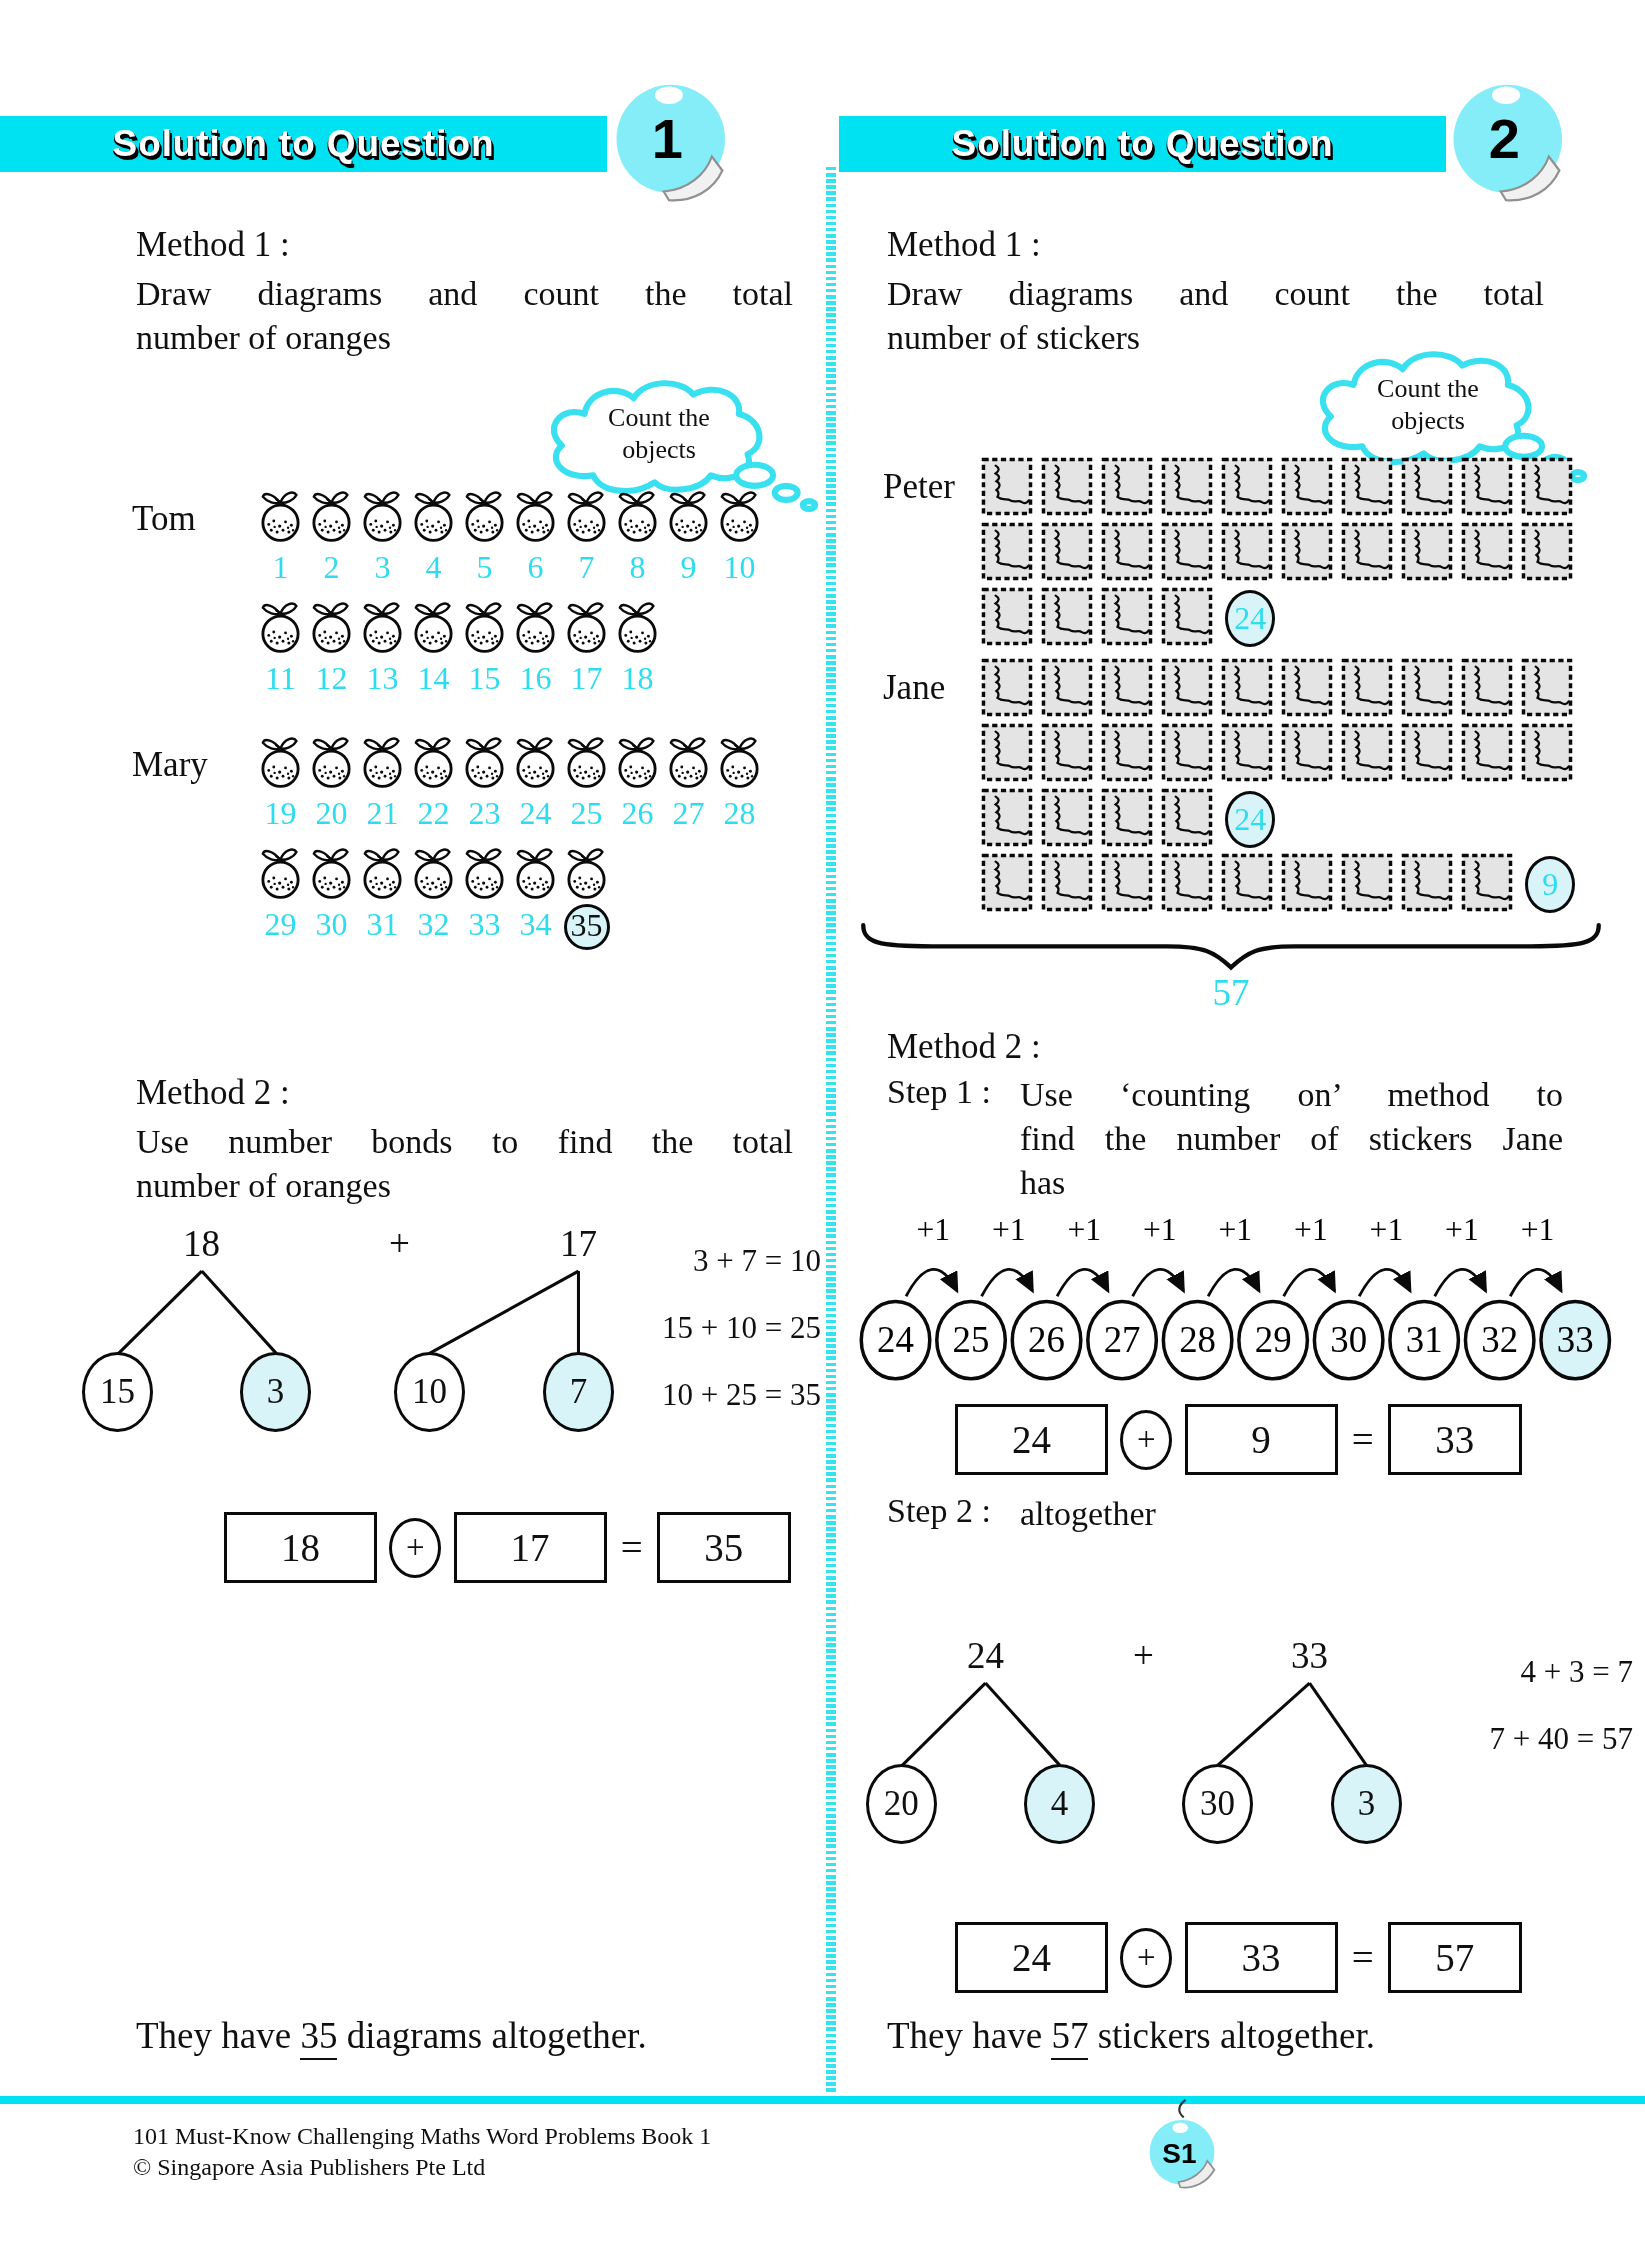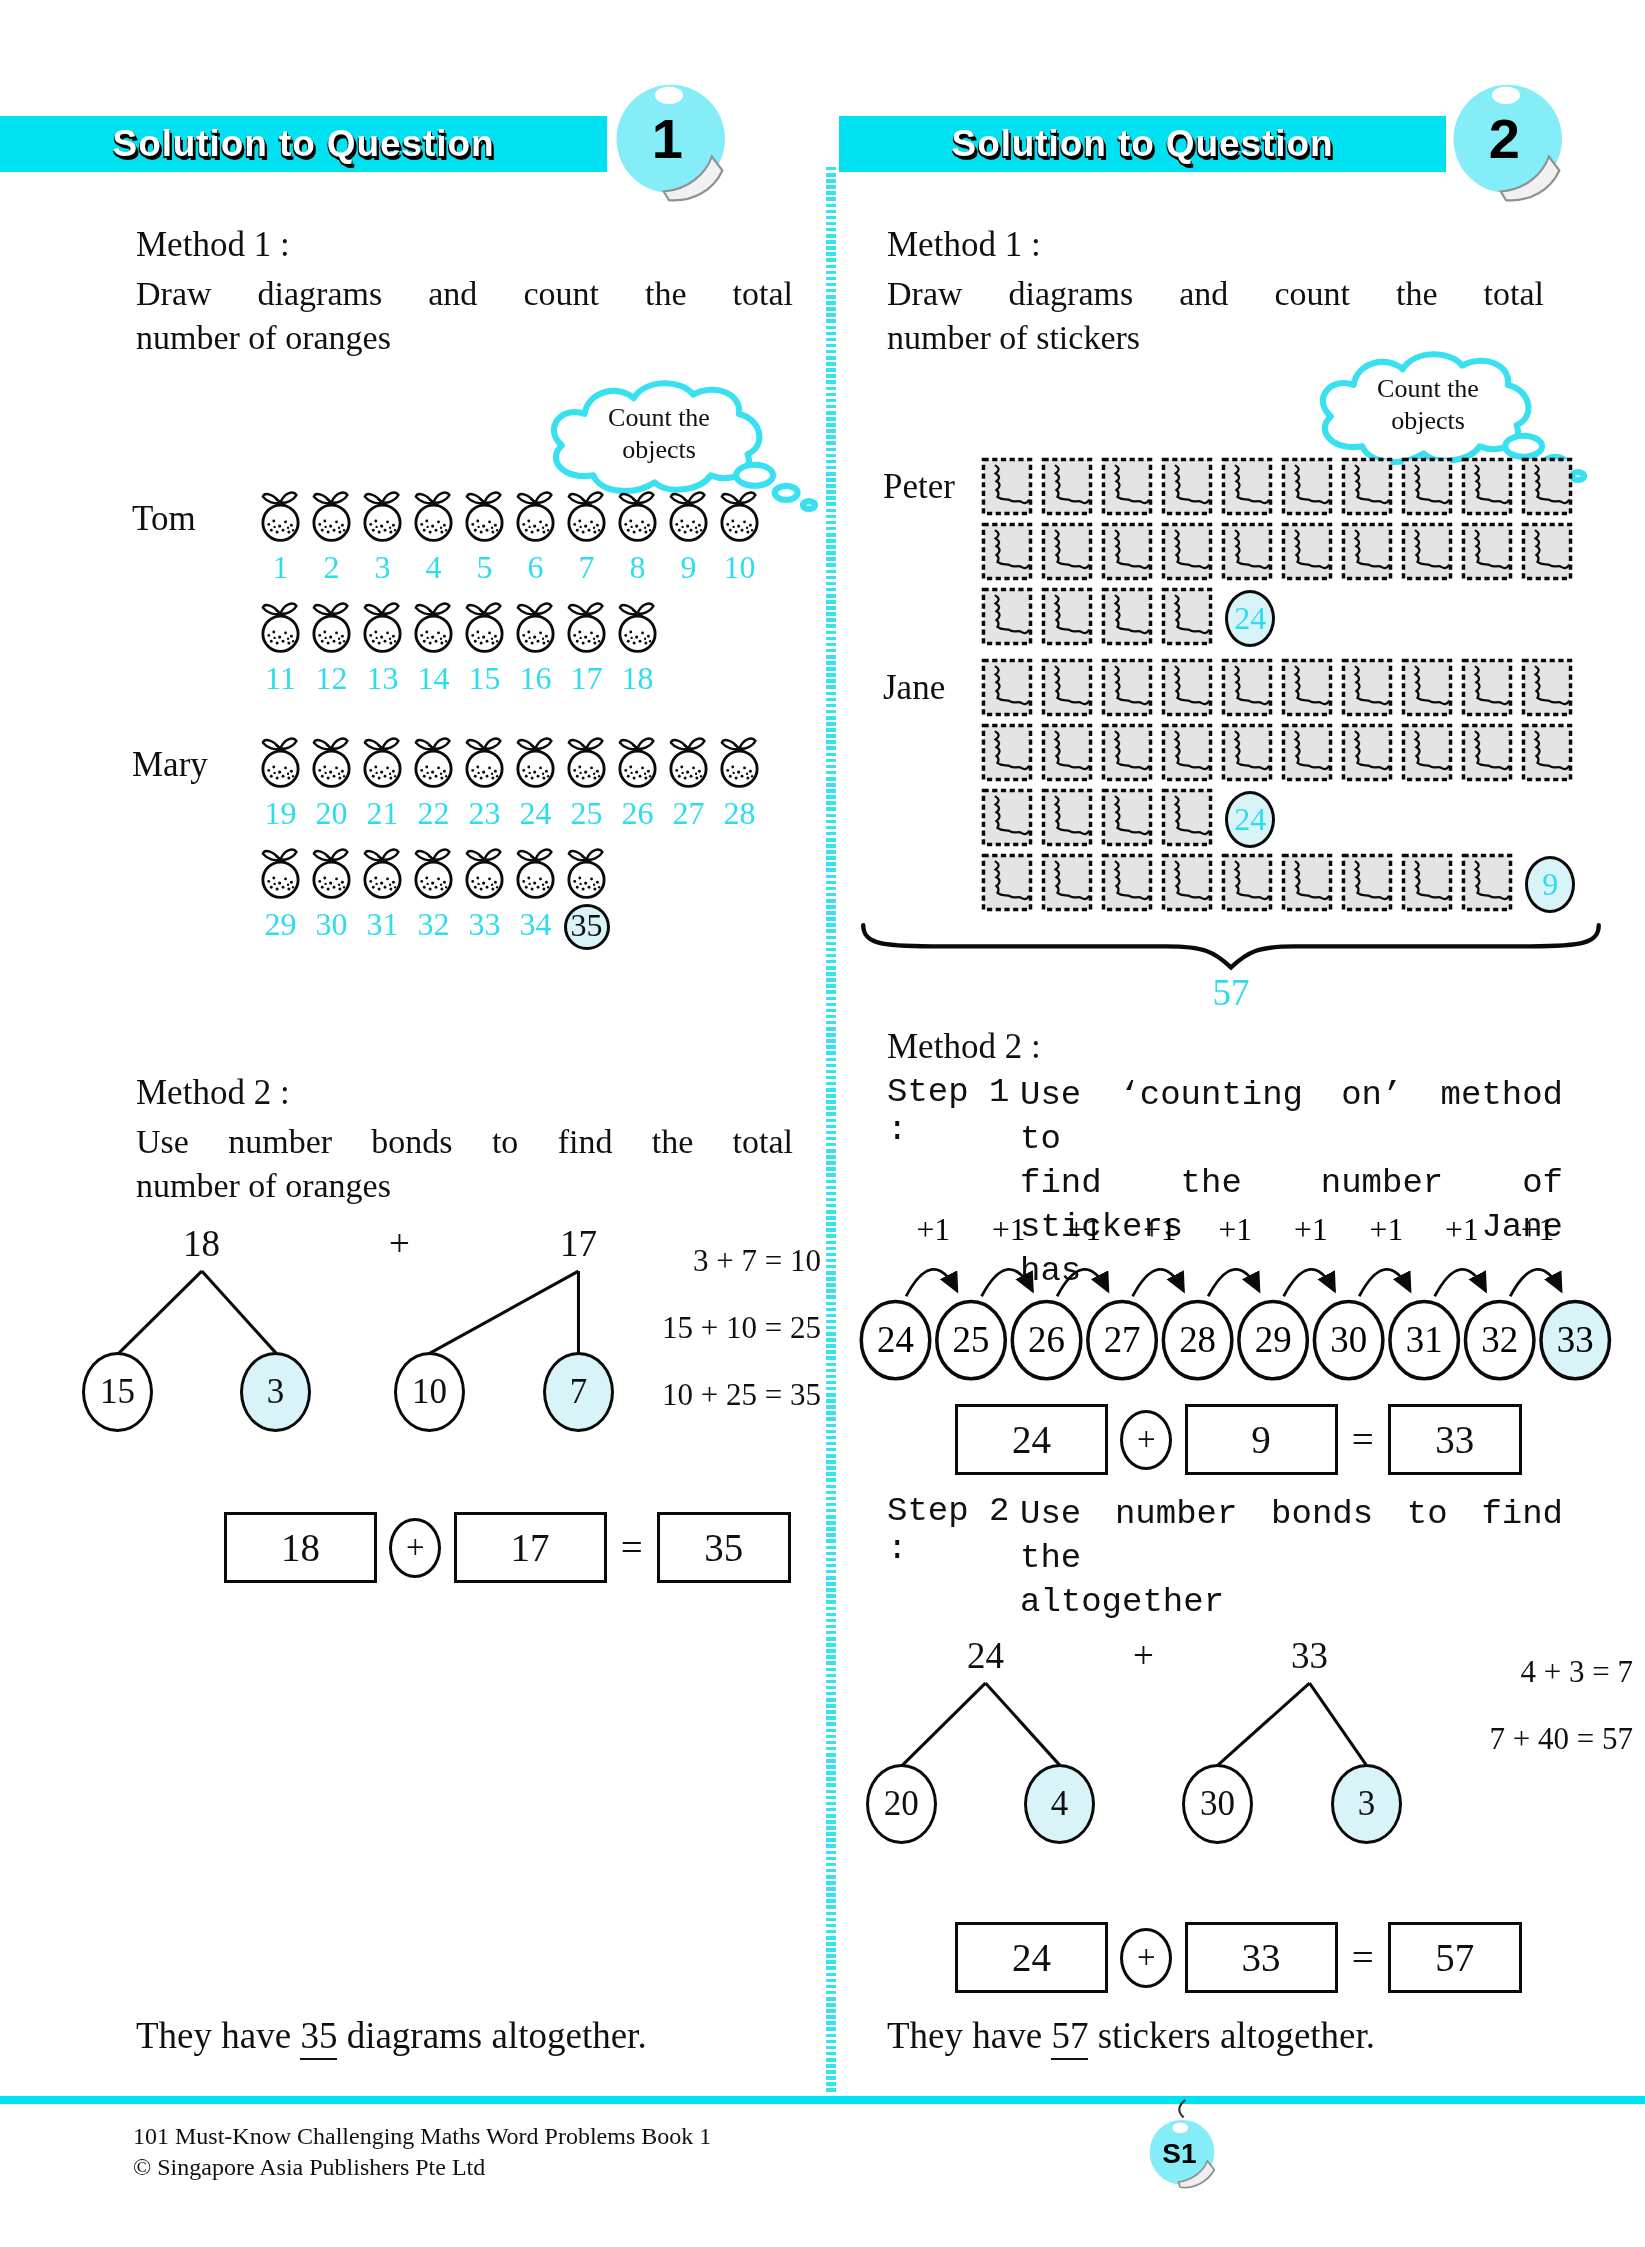--- a/index.html
+++ b/index.html
@@ -51,21 +51,21 @@
 
   .eqcol{position:absolute;font-size:31px;line-height:67px;text-align:right;}
 
   .boxeq{position:absolute;display:flex;align-items:center;gap:12.3px;font-size:39px;}
   .bx{border:3.5px solid #0a0a0a;height:65px;min-width:147px;display:flex;align-items:center;justify-content:center;}
   .bx.res{min-width:128px;}
   .plus-circ{border:3.5px solid #0a0a0a;border-radius:50%;width:46px;height:54px;
     display:flex;align-items:center;justify-content:center;font-size:33px;}
   .eqsign{font-size:39px;margin:0 1.8px;}
 
-  .step{position:absolute;display:flex;width:676px;font-family:Liberation Mono, monospace;}
+  .step{position:absolute;display:flex;width:676px;}
   .step-label{width:133px;font-size:34px;}
   .step-text{flex:1;font-size:34px;line-height:44px;}
 
   .answer{position:absolute;font-size:37px;}
   .answer span{white-space:pre;}
   .answer .ul{border-bottom:2.6px solid #101010;padding-bottom:1.8px;}
 
   .divider{position:absolute;left:826px;top:167px;width:9.7px;height:1927px;
     background:repeating-linear-gradient(to bottom,#35e2f0 0 3.5px,#ffffff 3.5px 6.1px);}
 
@@ -1397,21 +1397,20 @@
     <div class="bx">24</div>
     <div class="plus-circ">+</div>
     <div class="bx">9</div>
     <div class="eqsign">=</div>
     <div class="bx res">33</div>
   </div>
 
   <div class="step" style="left:64px;top:1492px">
     <div class="step-label">Step 2 :</div>
     <div class="step-text">
-      <div class="jline">Use number bonds to find the</div>
       <div>altogether</div>
     </div>
   </div>
 
   <div class="bond" id="bond-right" style="left:26px;top:1634px">
       <svg width="632" height="219" viewBox="0 0 720 250">
         <line x1="155" y1="56" x2="60" y2="150" stroke="#0a0a0a" stroke-width="3.5"></line>
         <line x1="155" y1="56" x2="240" y2="150" stroke="#0a0a0a" stroke-width="3.5"></line>
         <line x1="525" y1="56" x2="420" y2="150" stroke="#0a0a0a" stroke-width="3.5"></line>
         <line x1="525" y1="56" x2="590" y2="150" stroke="#0a0a0a" stroke-width="3.5"></line>

